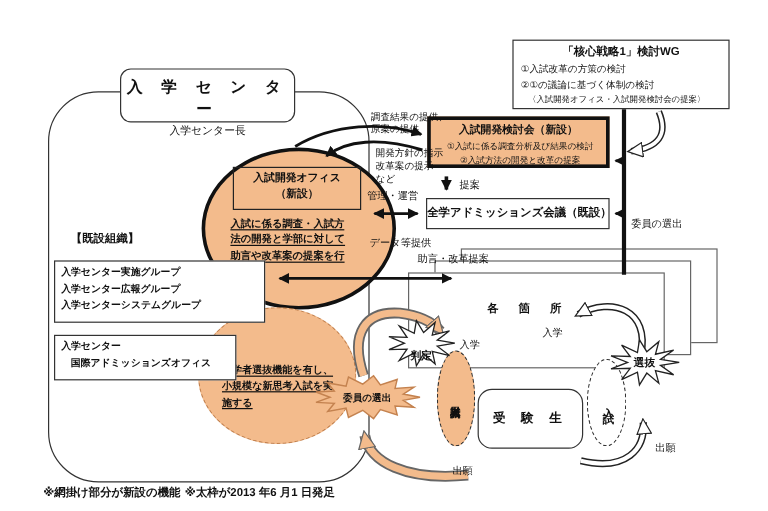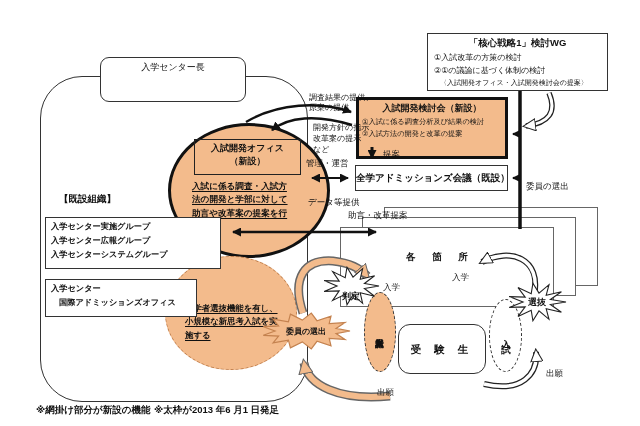--- a/index.html
+++ b/index.html
@@ -16,24 +16,24 @@
   .stack.front{left:340px;top:227px;width:212px;height:78px;}
   
   .wbox{background:#fff;border:1.3px solid #333;z-index:3;box-sizing:border-box;}
   .center-box{left:100px;top:57px;width:146px;height:45px;border-radius:9px;text-align:center;}
   .center-box .t{font-size:13px;font-weight:bold;letter-spacing:6px;margin-top:6px;}
   .center-box .s{font-size:9px;margin-top:3px;}
   .wg-box{left:427px;top:33px;width:181px;height:58px;}
   .wg-box .t{font-size:9.5px;font-weight:bold;text-align:center;margin-top:3px;}
   .wg-box .i{font-size:8px;margin:2px 0 0 6px;}
   .wg-box .i3{font-size:7px;margin:2px 0 0 12px;}
-  .kento-box{left:356px;top:97px;width:152px;height:62px;background:var(--orange);
+  .kento-box{left:356px;top:97px;width:152px;height:43px;background:var(--orange);
              border:3px solid #111;z-index:3;box-sizing:border-box;}
   .kento-box .t{font-size:9px;font-weight:bold;text-align:center;margin-top:2px;}
-  .kento-box .i{font-size:7.2px;margin:2px 0 0 3px;white-space:nowrap;}
+  .kento-box .i{font-size:7.2px;margin:2px 0 0 3px;white-space:nowrap;text-align:center;}
   .kaigi-box{left:355px;top:165px;width:153px;height:26px;text-align:center;}
   .kaigi-box .t{font-size:9.5px;font-weight:bold;line-height:24px;white-space:nowrap;}
   
   .circle{border-radius:50%;background:var(--orange);z-index:2;box-sizing:border-box;}
   .dev-circle{left:168px;top:123px;width:162px;height:135px;border:3.5px solid #111;}
   .sel-circle{left:165px;top:256px;width:132px;height:114px;border:1.6px dashed var(--orange-border);}
   .inner-rect{position:absolute;border:1.1px solid #222;text-align:center;z-index:3;box-sizing:border-box;}
   .inner-rect .t{font-weight:bold;}
   .circle-body{position:absolute;font-weight:bold;text-decoration:underline;text-underline-offset:2px;
                word-break:break-all;z-index:3;text-align:left;}
@@ -61,20 +61,21 @@
 
 <div id="canvas">
 
   <div class="abs org-boundary"></div>
 
   <div class="abs stack back"></div>
   <div class="abs stack mid"></div>
   <div class="abs stack front"></div>
 
   <div class="abs wbox center-box">
+    <div class="t">入 学 セ ン タ ー</div>
     <div class="s">入学センター長</div>
   </div>
 
   <div class="abs wbox wg-box">
     <div class="t">「核心戦略1」検討WG</div>
     <div class="i">①入試改革の方策の検討</div>
     <div class="i">②①の議論に基づく体制の検討</div>
     <div class="i3">〈入試開発オフィス・入試開発検討会の提案〉</div>
   </div>
 

